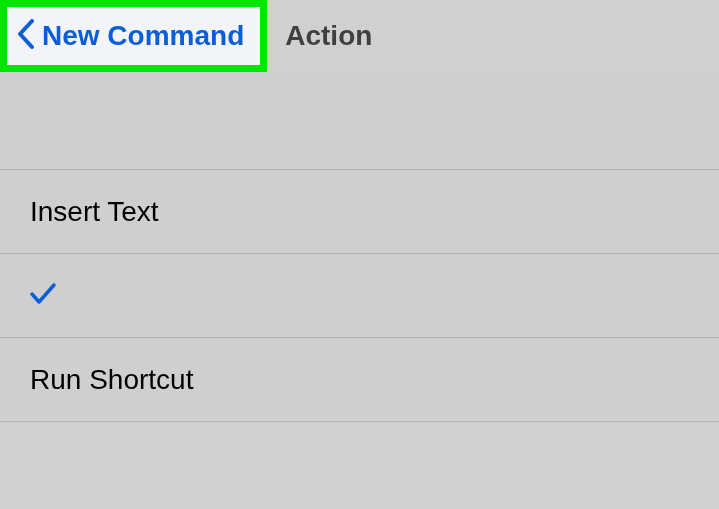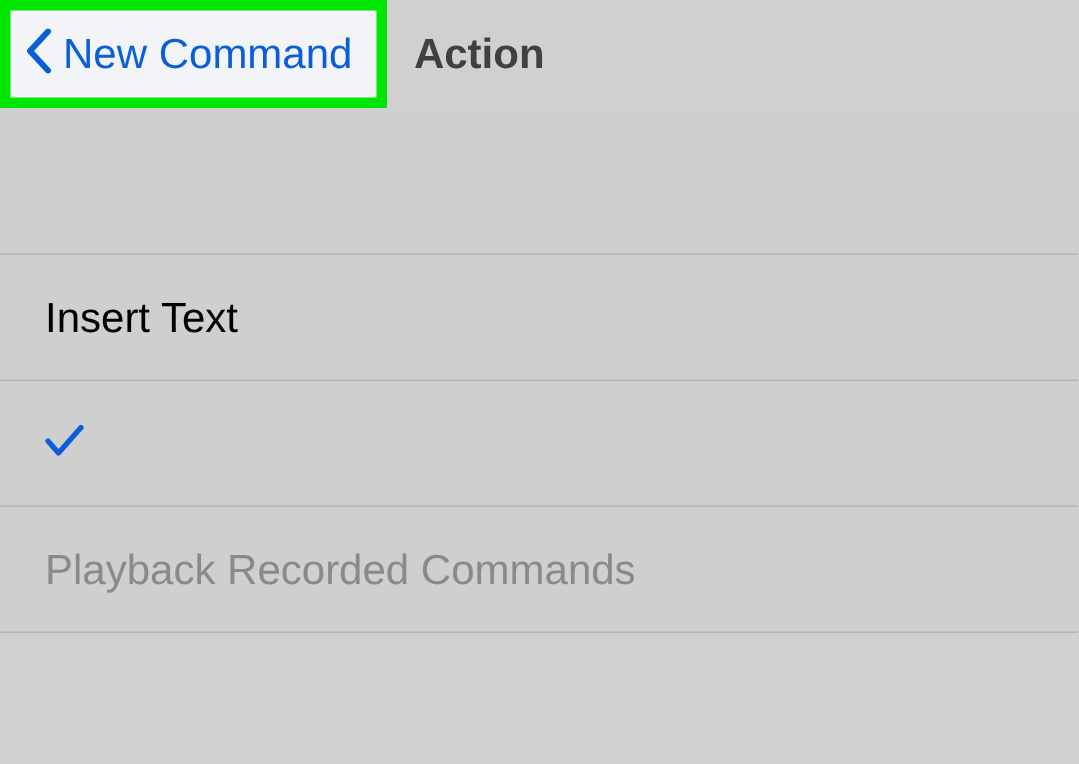--- a/index.html
+++ b/index.html
@@ -33,21 +33,21 @@
     .back-chevron {
       color: #0a5fd8;
       font-size: 32px;
       font-weight: 400;
       margin-right: 8px;
       line-height: 1;
     }
     .back-label {
       color: #0a5fd8;
       font-size: 28px;
-      font-weight: 400;
+      font-weight: 700;
     }
     .page-title {
       font-size: 28px;
       font-weight: 700;
       color: #404040;
       margin-left: 18px;
     }
     .section-gap {
       height: 98px;
       background-color: #cfcfcf;
@@ -104,15 +104,15 @@
     <span class="row-label">Insert Text</span>
   </div>
   <div class="list-row">
     <span class="checkmark">
       <svg width="26" height="22" viewBox="0 0 26 22" fill="none">
         <path d="M2 11 L9 19 L24 2" stroke="#0a5fd8" stroke-width="3.5" stroke-linecap="round" stroke-linejoin="round"></path>
       </svg>
     </span>
   </div>
   <div class="list-row">
-    <span class="row-label disabled">Playback Recorded Commands</span>
+    <span class="row-label">Run Shortcut</span>
   </div>
 </div>
 
 </body></html>

